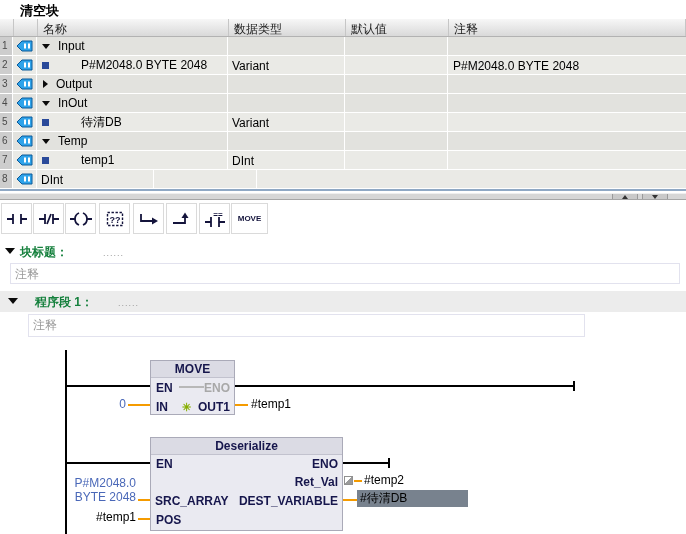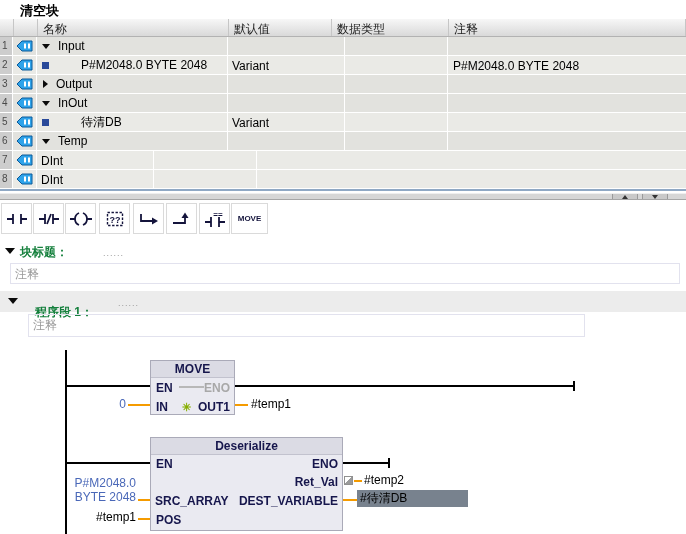--- a/index.html
+++ b/index.html
@@ -86,22 +86,22 @@
 
 <div id="app">
 
   <div class="win-title">清空块</div>
 
   <div class="iftable">
     <div class="t-head">
       <div class="hc" style="width:13px"></div>
       <div class="hc" style="width:24px"></div>
       <div class="hc" style="width:191px">名称</div>
+      <div class="hc" style="width:117px">数据类型</div>
       <div class="hc" style="width:103px">默认值</div>
-      <div class="hc" style="width:117px">数据类型</div>
       <div class="hc" style="flex:1">注释</div>
     </div>
     <div id="t-body">
         <div class="t-row row-group">
       <div class="c-num">1</div>
       <div class="c-icon">
         <svg width="17" height="12" viewBox="0 0 17 12">
           <polygon points="1,6 6,1 16,1 16,11 6,11" fill="#2fa3ea" stroke="#0a5a9a" stroke-width="1"></polygon>
           <rect x="8" y="3.5" width="2" height="5" fill="#fff"></rect>
           <rect x="12" y="3.5" width="2" height="5" fill="#fff"></rect>
@@ -201,20 +201,24 @@
       <div class="c-com"></div>
     </div>
         <div class="t-row row-member">
       <div class="c-num">7</div>
       <div class="c-icon">
         <svg width="17" height="12" viewBox="0 0 17 12">
           <polygon points="1,6 6,1 16,1 16,11 6,11" fill="#2fa3ea" stroke="#0a5a9a" stroke-width="1"></polygon>
           <rect x="8" y="3.5" width="2" height="5" fill="#fff"></rect>
           <rect x="12" y="3.5" width="2" height="5" fill="#fff"></rect>
         </svg>
+      </div>
+      <div class="c-name">
+        <span class="exp member-dot"></span>
+        <span class="nm mname">temp1</span>
       </div>
       <div class="c-type">DInt</div>
       <div class="c-def"></div>
       <div class="c-com"></div>
     </div>
         <div class="t-row row-member">
       <div class="c-num">8</div>
       <div class="c-icon">
         <svg width="17" height="12" viewBox="0 0 17 12">
           <polygon points="1,6 6,1 16,1 16,11 6,11" fill="#2fa3ea" stroke="#0a5a9a" stroke-width="1"></polygon>
@@ -283,21 +287,21 @@
     </div>
   </div>
 
   <span class="sec-tri" style="left:5px;top:248px"></span>
   <span class="sec-label" style="left:20px;top:244px">块标题：</span>
   <span class="sec-dots" style="left:103px;top:248px">......</span>
   <div class="comment-box" style="left:10px;top:263px;width:670px;height:21px">注释</div>
 
   <div class="net-strip"></div>
   <span class="sec-tri" style="left:8px;top:298px"></span>
-  <span class="sec-label" style="left:35px;top:304px">程序段 1：</span>
+  <span class="sec-label" style="left:35px;top:294px">程序段 1：</span>
   <span class="sec-dots" style="left:118px;top:298px">......</span>
   <div class="comment-box" style="left:28px;top:314px;width:557px;height:23px">注释</div>
 
   <div class="ladder">
     <div class="rail" style="left:65px;top:12px;height:184px"></div>
 
     <div class="wire" style="left:66px;top:47px;width:84px"></div>
     <div class="wire" style="left:235px;top:47px;width:340px"></div>
     <div class="term" style="left:573px;top:43px"></div>
     <div class="wire-o" style="left:128px;top:66px;width:22px"></div>

